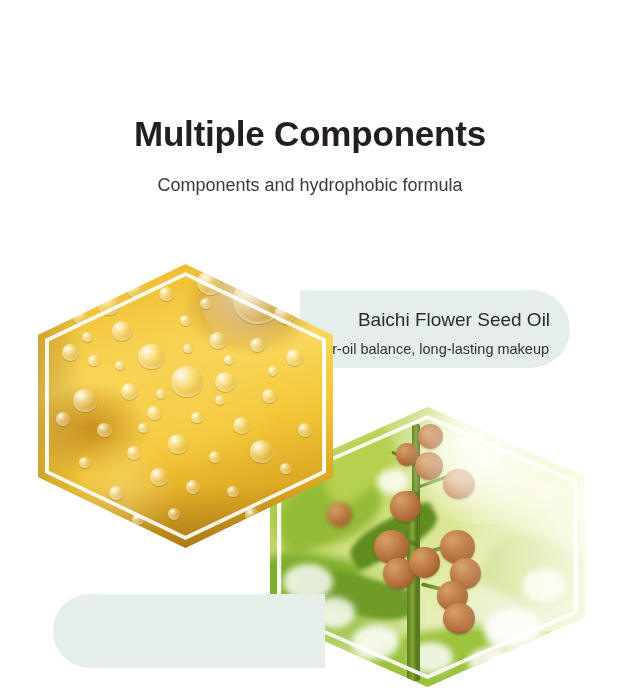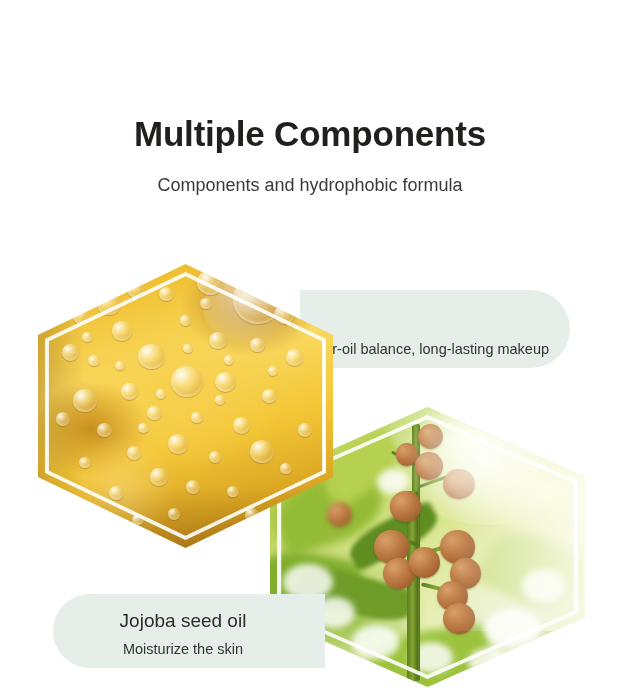--- a/index.html
+++ b/index.html
@@ -176,26 +176,25 @@
       <div class="berry" style="left:18%;top:34%;width:8%;height:9%;filter:blur(2px);"></div>
 
       <div class="glow"></div>
       <div class="bright"></div>
       <div class="hexline"></div>
       <div class="hexinner"></div>
     </div>
   </div>
 
   <div class="panel" id="panel-baichi">
+    <div class="ptitle">Baichi Flower Seed Oil</div>
     <div class="psub">Water-oil balance, long-lasting makeup</div>
   </div>
 
   <div class="panel" id="panel-jojoba">
-    <div class="ptitle">Jojoba seed oil</div>
-    <div class="psub">Moisturize the skin</div>
   </div>
 
   <div class="hexwrap" id="hex-oil">
     <div class="hex">
       <div class="oilbase"></div>
       <div class="darkleft"></div>
       <div class="darkband"></div>
       <div class="shineA"></div>
       <div class="shineB"></div>
 

